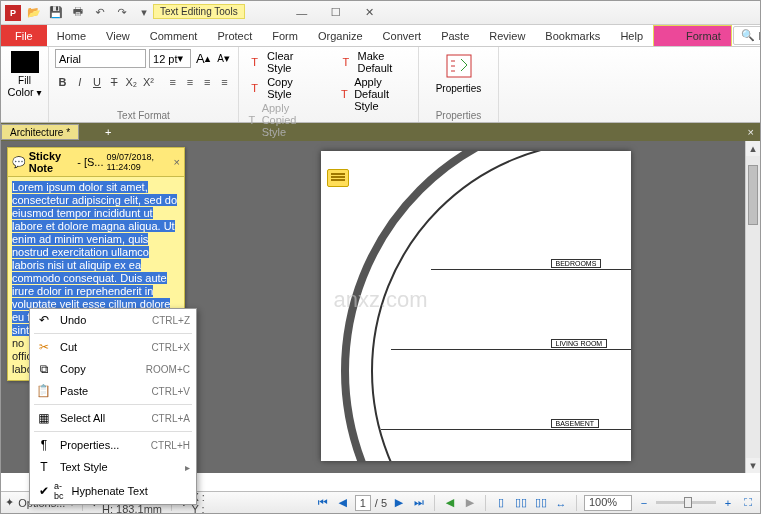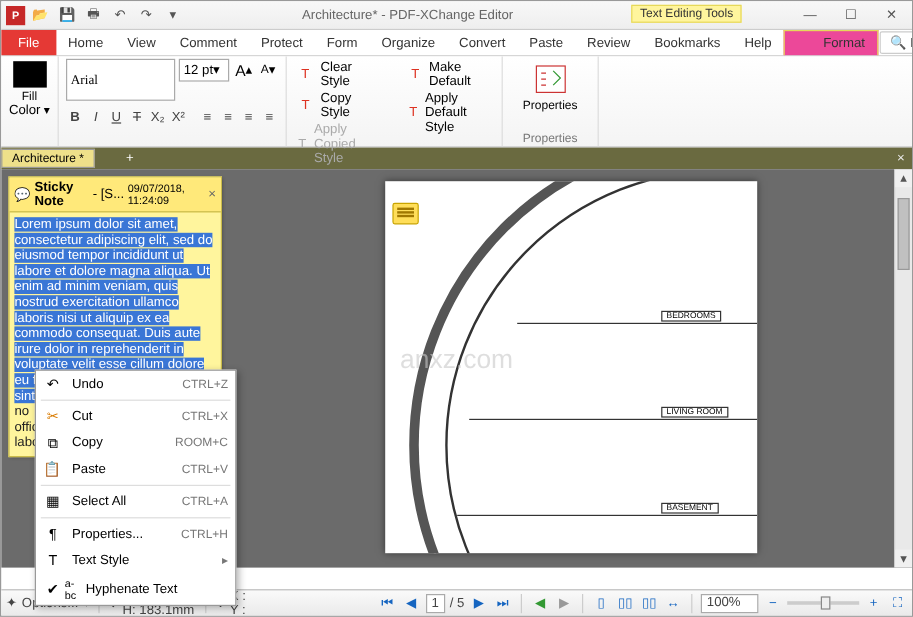--- a/index.html
+++ b/index.html
@@ -25,21 +25,21 @@
 
 
 .ribbon { height: 76px; background: linear-gradient(#fff,#f4f4f4); display:flex; border-bottom:1px solid #bbb; }
 .group { border-right:1px solid #ddd; padding: 2px 6px 0 6px; display:flex; flex-direction:column; }
 .group-label { font-size:10px; color:#777; text-align:center; padding:1px 0; }
 .fillcolor { width:48px; align-items:center; }
 .fillcolor .swatch { width:28px; height:22px; background:#000; margin: 2px auto; }
 .fillcolor .lbl { font-size:10px; text-align:center; }
 .textfmt { width:190px; }
 .fontrow { display:flex; gap:3px; margin-bottom:4px; }
-.fontname { width:95px; height:35px; border:1px solid #aaa; background:#fff; padding:0 3px; display:flex; align-items:center;font-family:Liberation Serif, serif; }
+.fontname { width:95px; height:19px; border:1px solid #aaa; background:#fff; padding:0 3px; display:flex; align-items:center; }
 .fontsize { width:44px; height:19px; border:1px solid #aaa; background:#fff; padding:0 3px; display:flex;align-items:center;}
 .fontrow .abtn { width:18px;height:19px;display:inline-flex;align-items:center;justify-content:center;border:1px solid transparent;}
 .btnrow { display:flex; gap:2px; }
 .btnrow span { width:19px; height:19px; display:inline-flex; align-items:center; justify-content:center; color:#444; border:1px solid transparent;}
 .styles{width:180px;}
 .styleitem{display:flex;align-items:center;gap:5px;padding:1px 2px;}
 .styleitem .ic{width:16px;height:16px;display:inline-flex;align-items:center;justify-content:center;}
 .props{width:80px;align-items:center;}
 .props .pic{width:28px;height:26px;margin:4px auto;}
 
@@ -98,21 +98,20 @@
 <div class="titlebar">
   <div class="appicon">P</div>
   <div class="qat">
     <span>📂</span>
     <span>💾</span>
     <span>🖶</span>
     <span>↶</span>
     <span>↷</span>
     <span>▾</span>
   </div>
-  <div class="titletext">Architecture* - PDF-XChange Editor</div>
   <div class="toolslabel">Text Editing Tools</div>
   <div class="winctrl">
     <span>—</span>
     <span>☐</span>
     <span>✕</span>
   </div>
 </div>
 
 <div class="tabrow">
   <div class="file">File</div>
@@ -164,20 +163,21 @@
         </span>
       <span>X₂</span>
       <span>X²</span>
       <span style="width:6px"></span>
       <span>≡</span>
       <span>≡</span>
       <span>≡</span>
       <span>≡</span>
     </div>
     <div style="flex:1"></div>
+    <div class="group-label">Text Format</div>
   </div>
   <div class="group styles">
     <div style="display:flex;gap:18px">
       <div>
         <div class="styleitem">
             <span class="ic" style="color:#d32">T</span>
             <span>Clear Style</span>
           </div>
         <div class="styleitem">
             <span class="ic" style="color:#d32">T</span>

